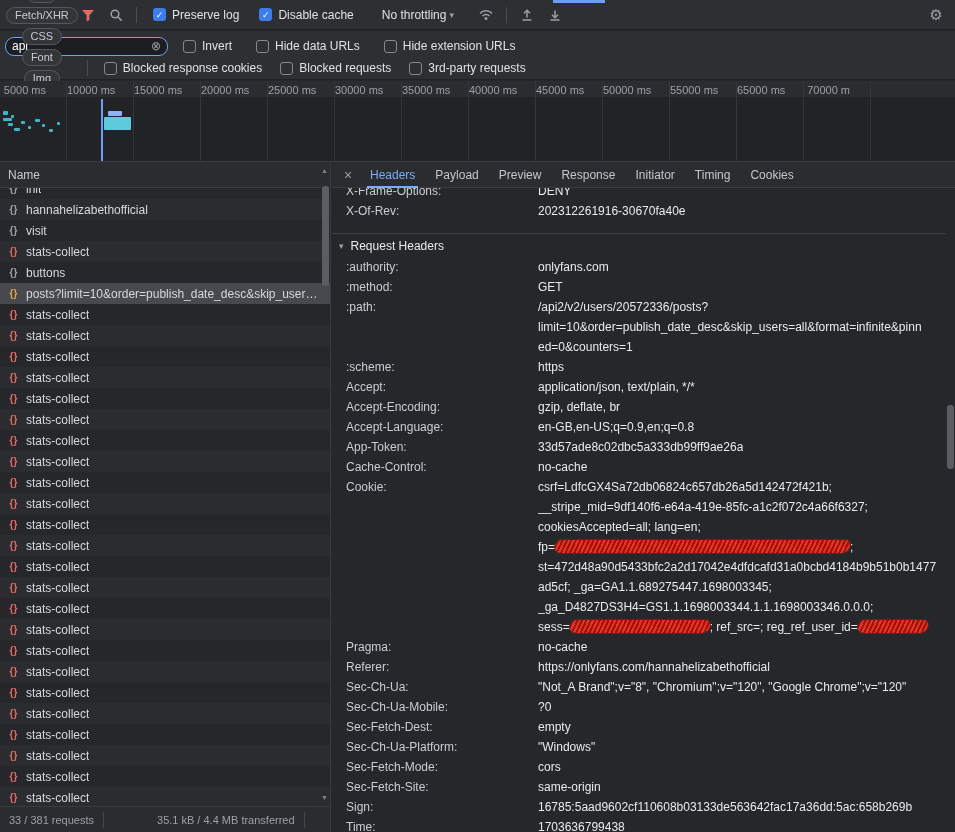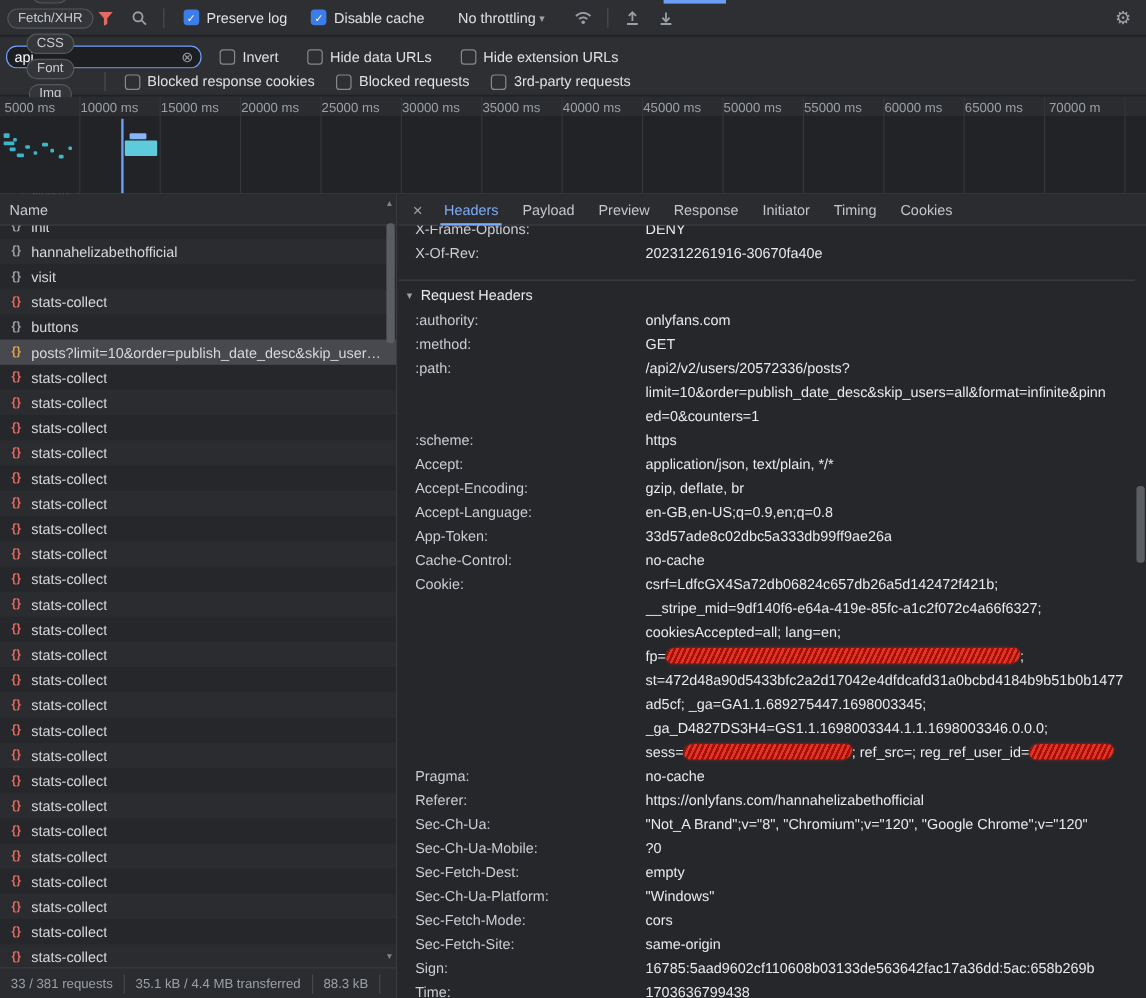--- a/index.html
+++ b/index.html
@@ -20,21 +20,21 @@
     font-size:9px;color:#fff;flex-shrink:0;}
   .box.on{background:#3d7de9;}
   .box.off{background:transparent;border:1.5px solid #85888c;}
   .throttle{display:flex;align-items:center;gap:3px;margin:0 17px;color:#dfe1e5;white-space:nowrap;justify-content:space-between;}
   .caret{color:#9aa0a6;font-size:9px;}
   .spacer{flex:1;}
   .gear{font-size:15px;color:#9aa0a6;}
 
   
   .filterbar{position:absolute;left:0;top:31px;width:100%;height:35px;background:#2e2f33;
-    border-bottom:2px solid #8b5cf6;display:flex;align-items:center;padding:0 5px;gap:6px;}
+    border-bottom:5px solid #8b5cf6;display:flex;align-items:center;padding:0 5px;gap:6px;}
   .filter-wrap{display:flex;align-items:center;width:163px;height:19px;background:#1d1e21;
     border:1px solid #6ea1f7;border-radius:9px;padding:0 6px;gap:4px;}
   .filter-wrap input{flex:1;min-width:0;background:transparent;border:none;outline:none;color:#fff;
     font-family:"Liberation Sans",sans-serif;font-size:12px;padding:0;}
   .fclear{color:#9aa0a6;font-size:12px;line-height:1;}
 
   
   .chipsrow{position:absolute;left:0;top:57px;width:100%;height:23px;background:#2e2f33;
     border-bottom:1px solid #202124;display:flex;align-items:center;padding:0 6px;gap:4px;}
   .chip{height:17px;line-height:15px;padding:0 8px;border-radius:9px;background:#343539;
@@ -59,21 +59,21 @@
     padding:0 8px;background:#2b2c30;color:#c7cbd0;}
   .req-list{position:absolute;top:26px;left:0;right:0;bottom:26px;overflow:hidden;}
   .req-inner{margin-top:-10px;}
   .req-row{height:21px;display:flex;align-items:center;gap:6px;padding:0 7px;white-space:nowrap;overflow:hidden;}
   .req-row:nth-child(even){background:#2b2c30;}
   .req-row.sel{background:#47494e;}
   .brace{font-size:10px;font-weight:700;width:13px;flex-shrink:0;text-align:center;}
   .req-label{overflow:hidden;text-overflow:ellipsis;color:#d6d8db;}
 
   .statusbar{position:absolute;left:0;bottom:0;width:100%;height:26px;background:#2b2c30;
-    border-top:1px solid #3a3b3f;display:flex;align-items:center;color:#9aa0a6;font-size:11px;overflow:hidden;}
+    border-top:1px solid #3a3b3f;display:flex;align-items:center;color:#9aa0a6;font-size:11px;overflow:hidden;gap:44px;}
   .st-item{padding:0 9px;border-right:1px solid #45474b;white-space:nowrap;height:16px;line-height:16px;}
 
   .sb-up,.sb-dn{position:absolute;right:2px;color:#808387;font-size:7px;z-index:4;}
   .sb-up{top:5px;}
   .sb-dn{top:632px;}
   .lthumb{position:absolute;right:1px;top:24px;width:7px;height:100px;background:#5a5d62;border-radius:3px;z-index:4;}
 
   
   .right-col{position:absolute;left:332px;top:162px;right:0;bottom:0;background:#26272b;}
   .tabbar{height:26px;border-bottom:1px solid #3a3b3f;background:#2b2c30;display:flex;align-items:center;padding:0 4px;}
@@ -244,23 +244,20 @@
           <span class="tick">40000 ms</span>
         </div>
         <div class="ovcol">
           <span class="tick">45000 ms</span>
         </div>
         <div class="ovcol">
           <span class="tick">50000 ms</span>
         </div>
         <div class="ovcol">
           <span class="tick">55000 ms</span>
-        </div>
-        <div class="ovcol">
-          <span class="tick">60000 ms</span>
         </div>
         <div class="ovcol">
           <span class="tick">65000 ms</span>
         </div>
         <div class="ovcol">
           <span class="tick">70000 m</span>
         </div>
       </div>
     <div class="ovbars" id="ovbars">
         <div class="ovbar" style="left: 3px; top: 30px; width: 5px; height: 4px; background: rgb(63, 181, 201);"></div>

